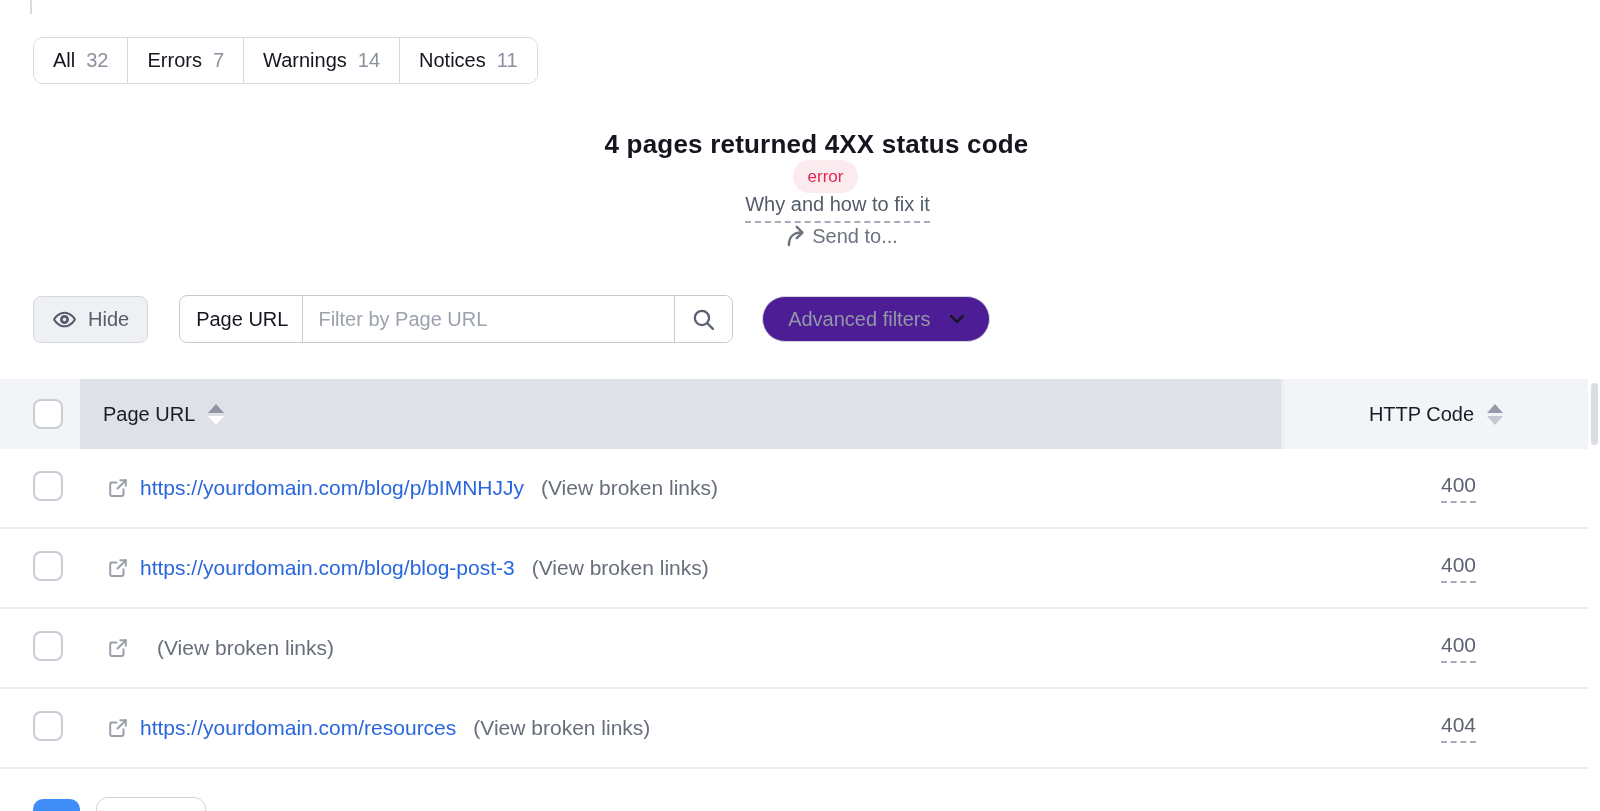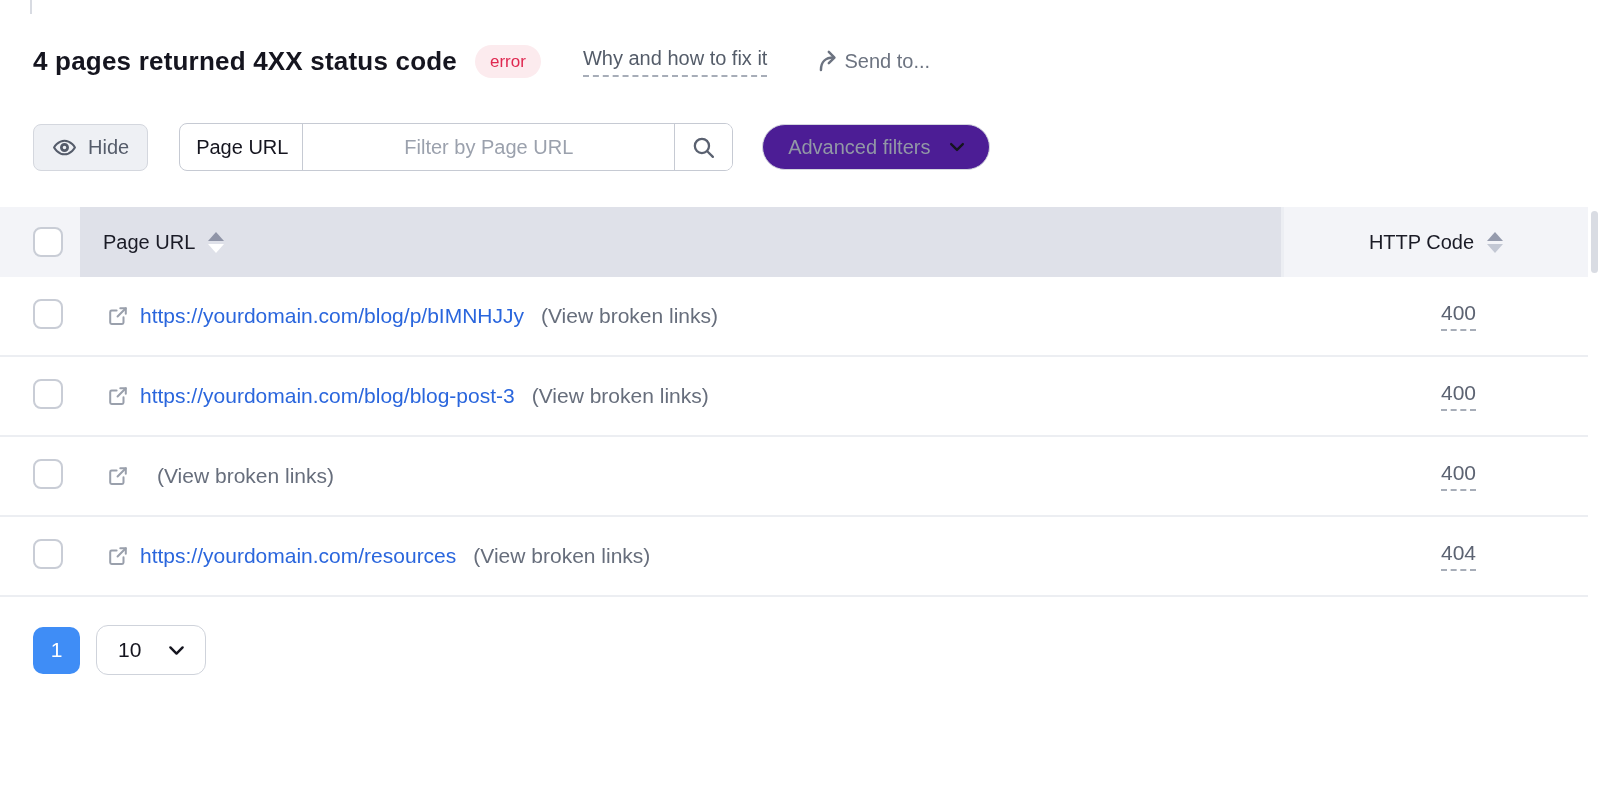--- a/index.html
+++ b/index.html
@@ -15,32 +15,32 @@
   .top-tick { position:absolute; left:30px; top:0; width:2px; height:14px; background:#d8dbe2; }
 
   
   .tabs { margin:37px 0 0 33px; display:inline-flex; border:1.5px solid #d6d9e0; border-radius:10px; overflow:hidden; background:#fff; }
   .tab { display:flex; align-items:center; gap:11px; height:45px; padding:0 19px; font-size:20px; background:#fff; border:none; border-right:1.5px solid #d6d9e0; cursor:pointer; font-family:inherit; }
   .tab:last-child { border-right:none; }
   .tab .t-label { color:#15151f; }
   .tab .t-count { color:#8b919e; }
 
   
-  .heading-row { margin:45px 0 0 33px; display:flex; align-items:center; }
+  .heading-row { margin:45px 0 0 33px; display:flex; align-items:center;flex-direction:column; }
   .page-title { font-size:26px; font-weight:700; color:#15151f; letter-spacing:.2px; }
   .badge { margin-left:18px; background:var(--error-bg,#fcebee); color:var(--error-text,#df2850); font-size:17px; line-height:1; padding:8px 15px; border-radius:17px; }
   .fix-link { margin-left:42px; font-size:20px; color:#545c69; border-bottom:2px dashed #a7adb8; padding-bottom:5px; cursor:pointer; }
   .send-to { margin-left:50px; display:flex; align-items:center; color:#6c7380; font-size:20px; cursor:pointer; }
 
   
   .toolbar { margin:45px 4px 0 33px; display:flex; align-items:center; }
   .hide-btn { height:47px; padding:0 18px; display:flex; align-items:center; gap:11px; background:#eef0f4; border:1px solid #d4d7de; border-radius:8px; color:#555c6a; font-size:20px; cursor:pointer; font-family:inherit; }
   .filter-group { margin-left:31px; width:554px; height:48px; display:flex; align-items:stretch; border:1px solid #c6cad3; border-radius:8px; overflow:hidden; background:#fff; }
   .filter-label { display:flex; align-items:center; padding:0 14px 0 16px; font-size:20px; color:#15151f; white-space:nowrap; }
-  .filter-input { flex:1; min-width:0; border:none; outline:none; border-left:1px solid #c6cad3; padding:0 15px; font-size:20px; color:#15151f; font-family:inherit;text-align:center; }
+  .filter-input { flex:1; min-width:0; border:none; outline:none; border-left:1px solid #c6cad3; padding:0 15px; font-size:20px; color:#15151f; font-family:inherit; }
   .filter-input::placeholder { color:#9ba1ad; }
   .search-btn { width:58px; border:none; border-left:1px solid #c6cad3; background:#fff; display:flex; align-items:center; justify-content:center; color:#5a6170; cursor:pointer; }
   .adv-btn { margin-left:29px; height:46px; padding:0 22px 0 25px; display:flex; align-items:center; gap:17px; background:#4c1d95; border:1px solid #d4d7de; border-radius:23px; color:#9298a6; font-size:20px; cursor:pointer; font-family:inherit; }
   .adv-btn svg { color:#15151f; }
 
   
   .table { margin-top:36px; width:1588px; }
   .thead { position:relative; display:flex; height:70px; }
   .th-check { width:80px; background:#f3f4f8; display:flex; align-items:center; padding-left:33px; }
   .th-url { flex:1; background:#dfe1e9; display:flex; align-items:center; padding-left:23px; font-size:20px; color:#1a1b26; cursor:pointer; }
@@ -70,20 +70,38 @@
   .page-size { width:110px; height:50px; border:1.5px solid #cfd3db; border-radius:12px; display:flex; align-items:center; justify-content:space-between; padding:0 18px 0 21px; font-size:21px; color:#15151f; background:#fff; cursor:pointer; }
   .page-size svg { color:#15151f; }
 </style>
 </head>
 <body>
 
 <div class="page">
   <div class="top-tick"></div>
 
   
+  <div class="tabs">
+    <button class="tab">
+      <span class="t-label">All</span>
+      <span class="t-count">32</span>
+    </button>
+    <button class="tab">
+      <span class="t-label">Errors</span>
+      <span class="t-count">7</span>
+    </button>
+    <button class="tab">
+      <span class="t-label">Warnings</span>
+      <span class="t-count">14</span>
+    </button>
+    <button class="tab">
+      <span class="t-label">Notices</span>
+      <span class="t-count">11</span>
+    </button>
+  </div>
 
   
   <div class="heading-row">
     <span class="page-title">4 pages returned 4XX status code</span>
     <span class="badge">error</span>
     <a class="fix-link">Why and how to fix it</a>
     <div class="send-to">
       <svg width="27" height="27" viewBox="0 0 24 24" fill="none" stroke="currentColor" stroke-width="2.2" stroke-linecap="round" stroke-linejoin="round">
         <path d="M3.5 19.5 C3.5 12 8 8.5 14.5 8.5"></path>
         <polyline points="10.5 3.5 15.5 8.5 10.5 13.5"></polyline>

